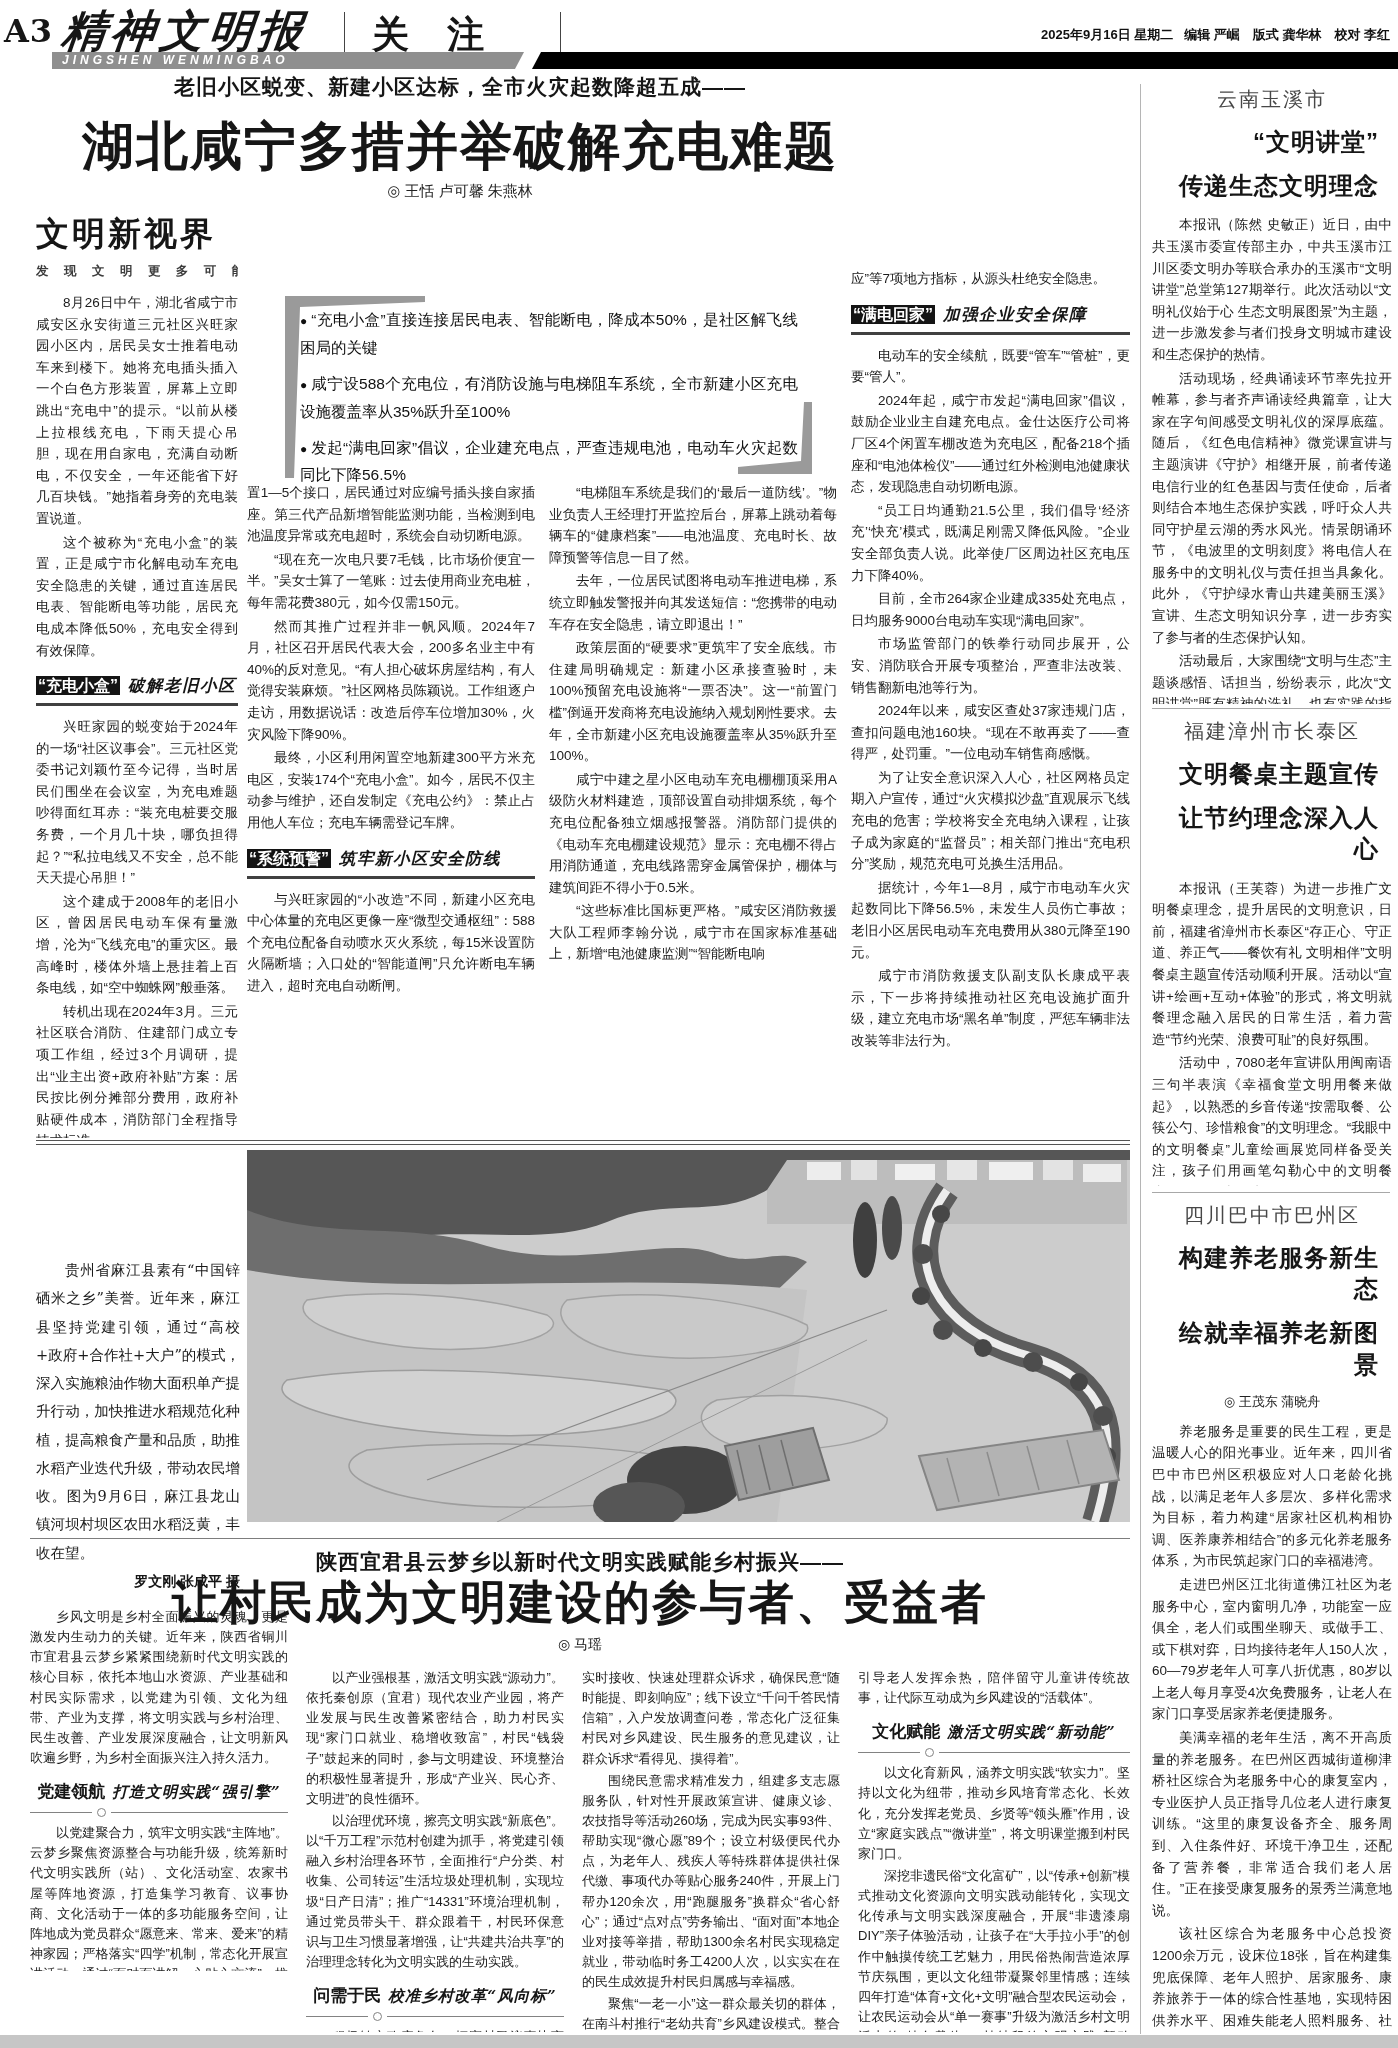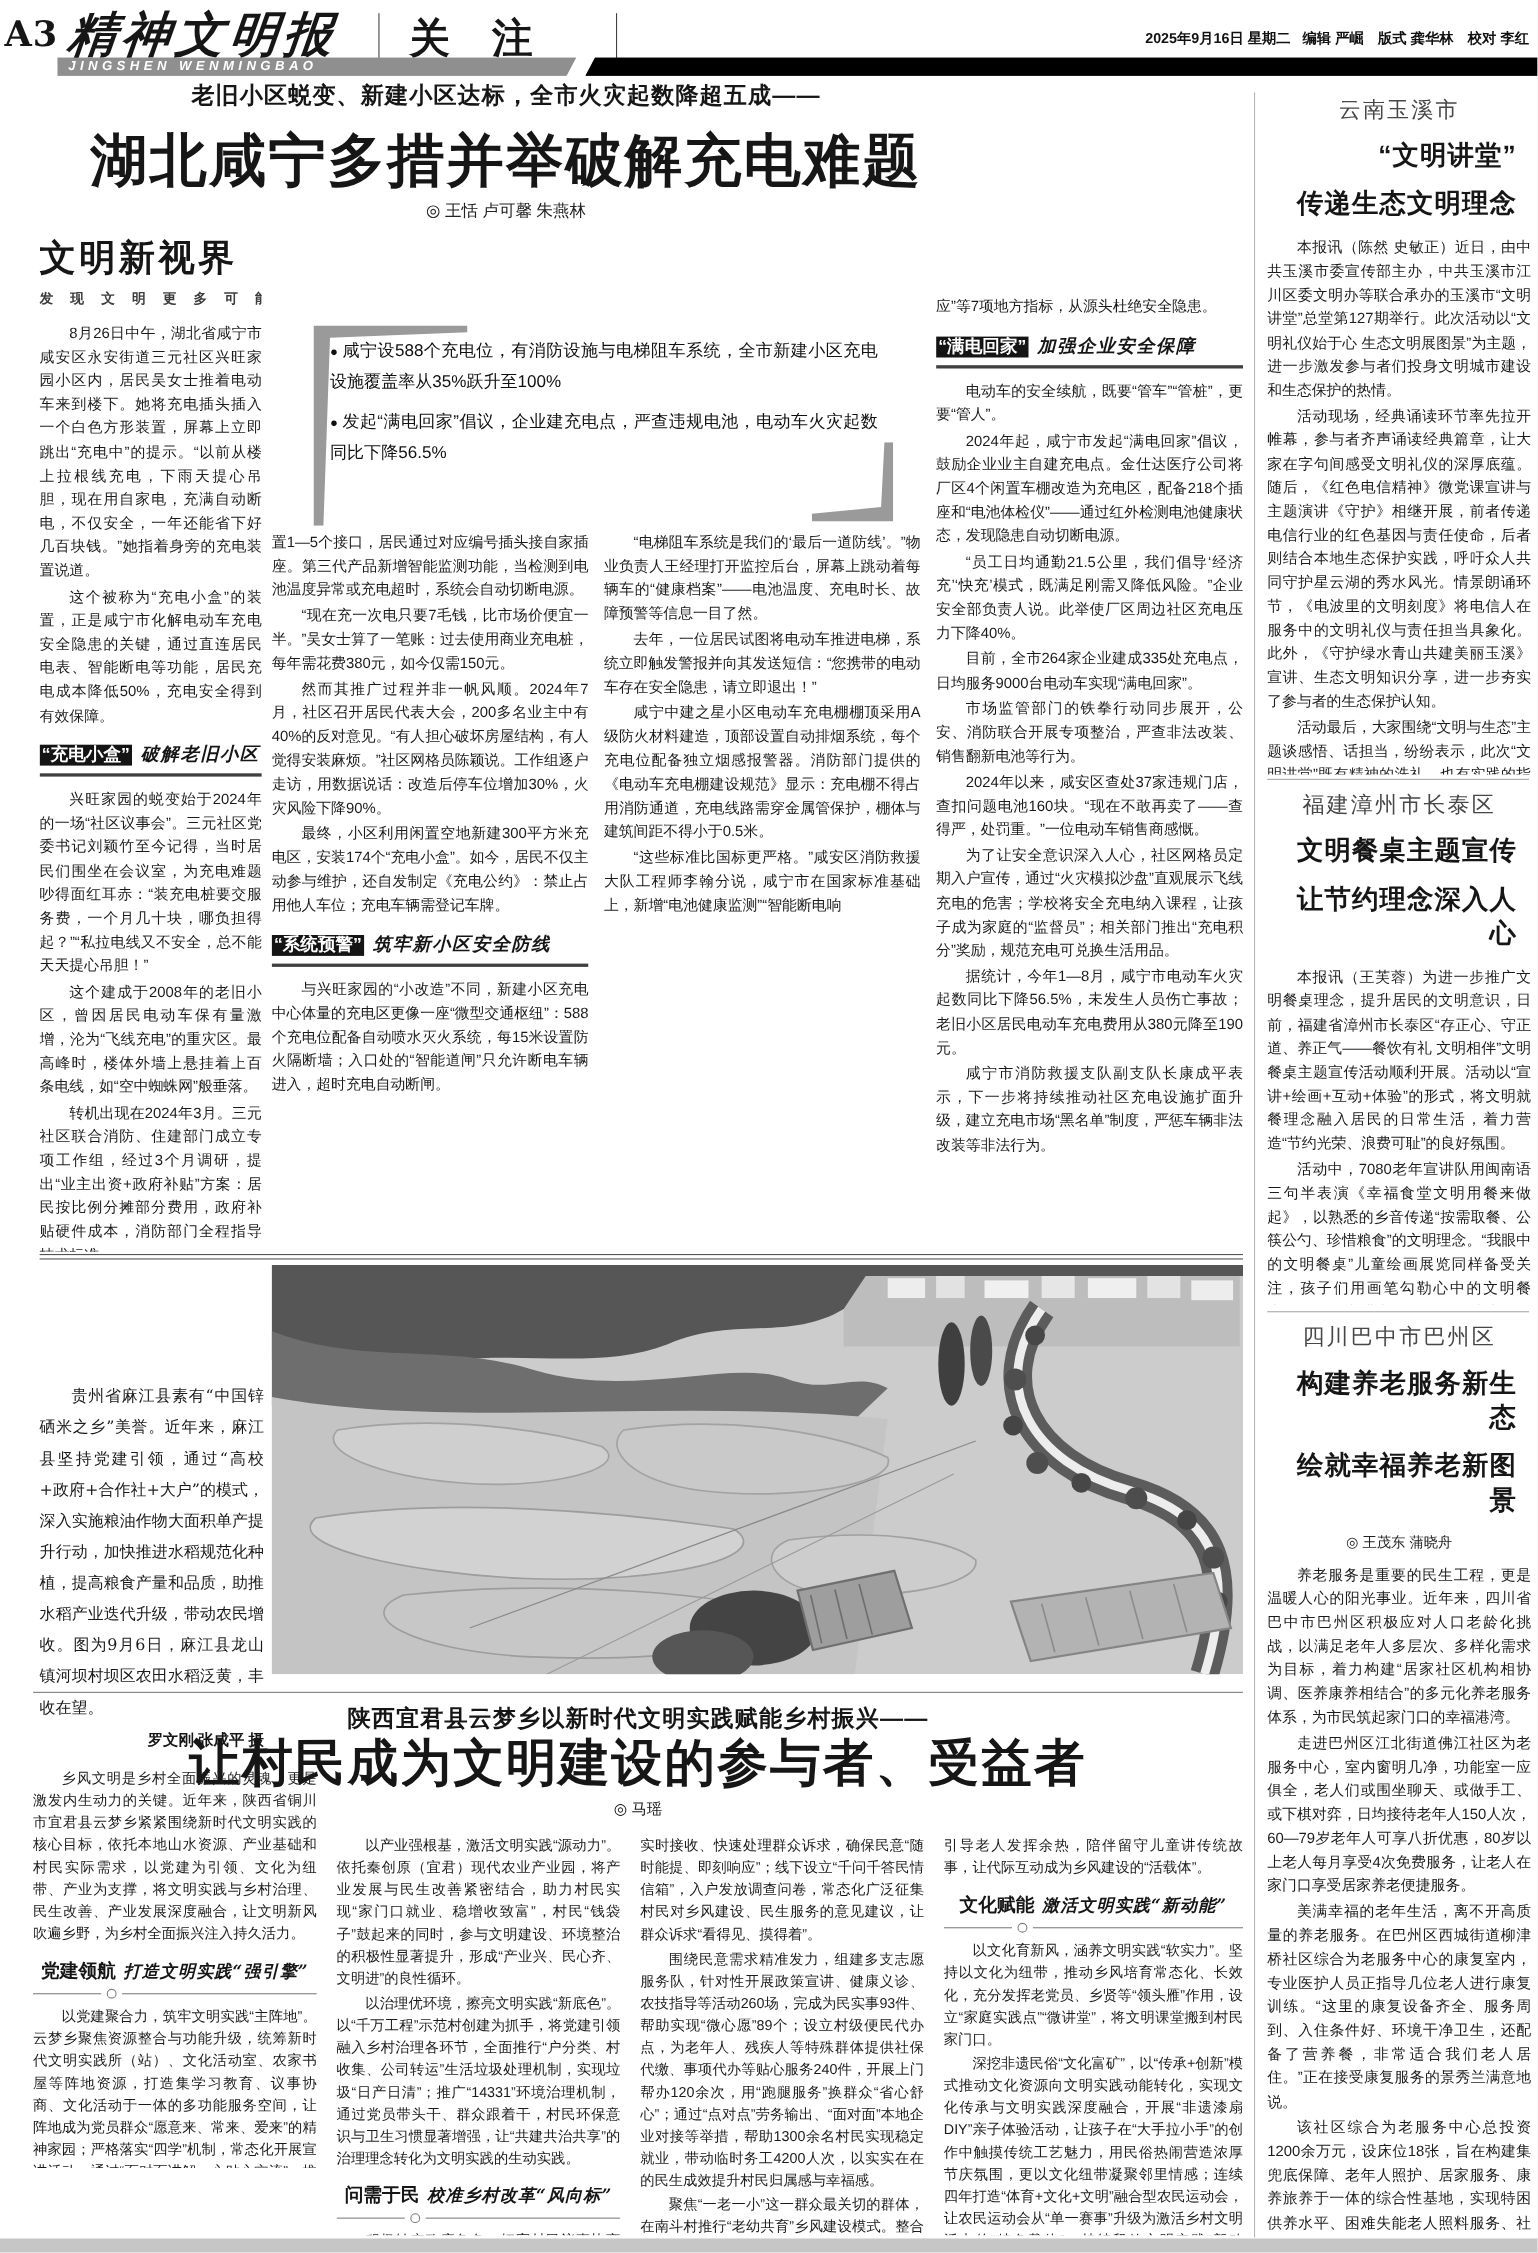--- a/index.html
+++ b/index.html
@@ -92,20 +92,21 @@
   <div class="abs m-title ctr">湖北咸宁多措并举破解充电难题</div>
   <div class="abs m-byline ctr">◎ 王恬 卢可馨 朱燕林</div>
 
   <svg class="abs" style="left:285px;top:296px;" width="140" height="182">
     <path d="M0,0 L140,0 L140,6 L15,11 L9,182 L0,182 Z" fill="#9a9a9a"></path>
   </svg>
   <svg class="abs" style="left:738px;top:402px;" width="74" height="72">
     <path d="M74,0 L74,72 L0,72 L0,65 L63,59 L66,0 Z" fill="#9a9a9a"></path>
   </svg>
   <div class="abs hl-list">
+    <p class="hl-item">“充电小盒”直接连接居民电表、智能断电，降成本50%，是社区解飞线困局的关键</p>
     <p class="hl-item">咸宁设588个充电位，有消防设施与电梯阻车系统，全市新建小区充电设施覆盖率从35%跃升至100%</p>
     <p class="hl-item">发起“满电回家”倡议，企业建充电点，严查违规电池，电动车火灾起数同比下降56.5%</p>
   </div>
 
   <div class="abs colbox" style="left:36px;top:212px;width:202px;height:926px;">
     <div style="margin-bottom:12px;">
       <div class="vlogo-t">文明新视界</div>
       <div class="vlogo-s">发 现 文 明 更 多 可 能 性</div>
     </div>
     <div>
@@ -122,20 +123,21 @@
       <p class="bp noind">置1—5个接口，居民通过对应编号插头接自家插座。第三代产品新增智能监测功能，当检测到电池温度异常或充电超时，系统会自动切断电源。</p>
       <p class="bp">“现在充一次电只要7毛钱，比市场价便宜一半。”吴女士算了一笔账：过去使用商业充电桩，每年需花费380元，如今仅需150元。</p>
       <p class="bp">然而其推广过程并非一帆风顺。2024年7月，社区召开居民代表大会，200多名业主中有40%的反对意见。“有人担心破坏房屋结构，有人觉得安装麻烦。”社区网格员陈颖说。工作组逐户走访，用数据说话：改造后停车位增加30%，火灾风险下降90%。</p>
       <p class="bp">最终，小区利用闲置空地新建300平方米充电区，安装174个“充电小盒”。如今，居民不仅主动参与维护，还自发制定《充电公约》：禁止占用他人车位；充电车辆需登记车牌。</p>
       <div class="sechead"><span class="sectag">“系统预警”</span><span class="secrest">筑牢新小区安全防线</span></div>
       <p class="bp">与兴旺家园的“小改造”不同，新建小区充电中心体量的充电区更像一座“微型交通枢纽”：588个充电位配备自动喷水灭火系统，每15米设置防火隔断墙；入口处的“智能道闸”只允许断电车辆进入，超时充电自动断闸。</p>
     </div>
   <div class="abs colbox" style="left:549px;top:482px;width:288px;height:656px;">
       <p class="bp">“电梯阻车系统是我们的‘最后一道防线’。”物业负责人王经理打开监控后台，屏幕上跳动着每辆车的“健康档案”——电池温度、充电时长、故障预警等信息一目了然。</p>
       <p class="bp">去年，一位居民试图将电动车推进电梯，系统立即触发警报并向其发送短信：“您携带的电动车存在安全隐患，请立即退出！”</p>
+      <p class="bp">政策层面的“硬要求”更筑牢了安全底线。市住建局明确规定：新建小区承接查验时，未100%预留充电设施将“一票否决”。这一“前置门槛”倒逼开发商将充电设施纳入规划刚性要求。去年，全市新建小区充电设施覆盖率从35%跃升至100%。</p>
       <p class="bp">咸宁中建之星小区电动车充电棚棚顶采用A级防火材料建造，顶部设置自动排烟系统，每个充电位配备独立烟感报警器。消防部门提供的《电动车充电棚建设规范》显示：充电棚不得占用消防通道，充电线路需穿金属管保护，棚体与建筑间距不得小于0.5米。</p>
       <p class="bp">“这些标准比国标更严格。”咸安区消防救援大队工程师李翰分说，咸宁市在国家标准基础上，新增“电池健康监测”“智能断电响</p>
     </div>
   <div class="abs colbox" style="left:851px;top:268px;width:279px;height:870px;">
       <p class="bp noind">应”等7项地方指标，从源头杜绝安全隐患。</p>
       <div class="sechead"><span class="sectag">“满电回家”</span><span class="secrest">加强企业安全保障</span></div>
       <p class="bp">电动车的安全续航，既要“管车”“管桩”，更要“管人”。</p>
       <p class="bp">2024年起，咸宁市发起“满电回家”倡议，鼓励企业业主自建充电点。金仕达医疗公司将厂区4个闲置车棚改造为充电区，配备218个插座和“电池体检仪”——通过红外检测电池健康状态，发现隐患自动切断电源。</p>
       <p class="bp">“员工日均通勤21.5公里，我们倡导‘经济充’‘快充’模式，既满足刚需又降低风险。”企业安全部负责人说。此举使厂区周边社区充电压力下降40%。</p>
       <p class="bp">目前，全市264家企业建成335处充电点，日均服务9000台电动车实现“满电回家”。</p>

